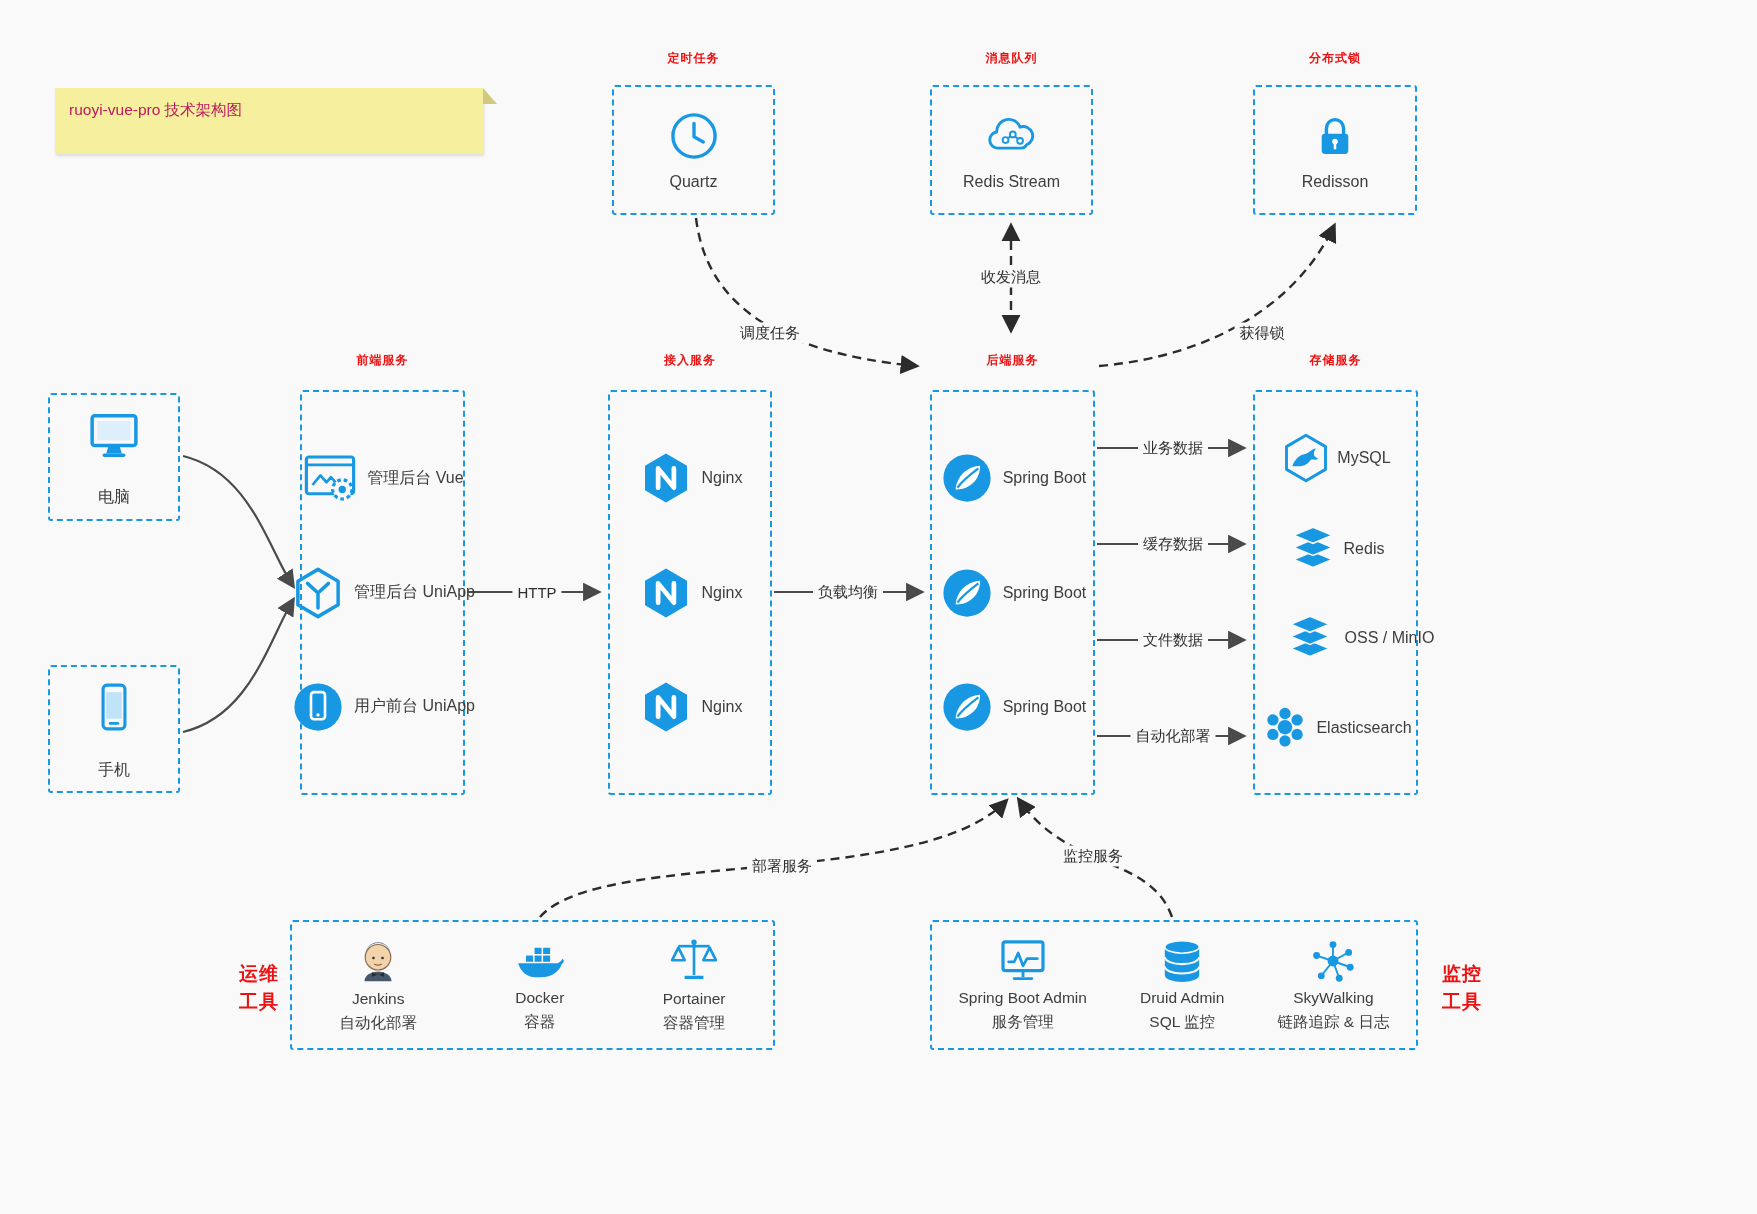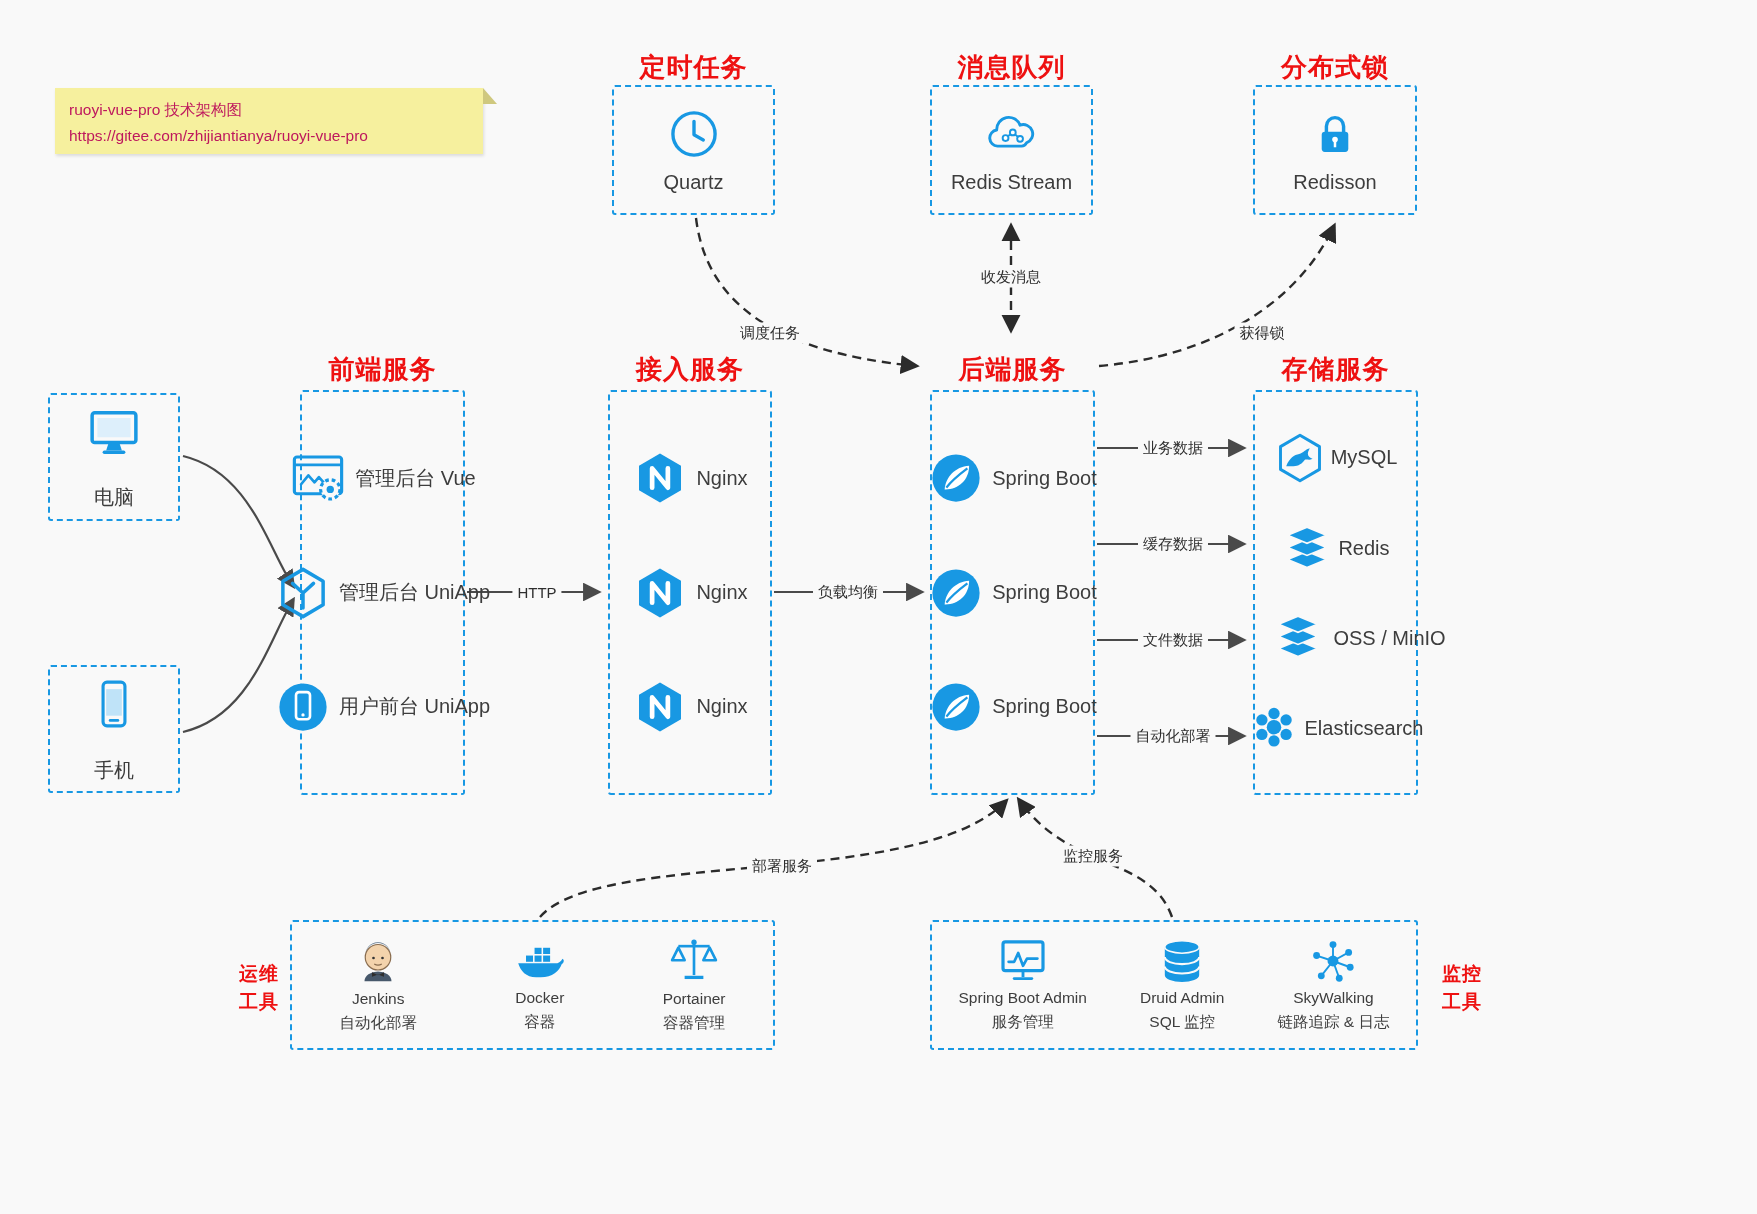--- a/index.html
+++ b/index.html
@@ -9,24 +9,24 @@
   .note{position:absolute;left:55px;top:88px;width:400px;height:48px;background:#f6f09e;
         padding:9px 14px;font-size:15.5px;line-height:1.65;color:#be185d;box-shadow:1px 2px 3px rgba(0,0,0,.12);}
   .note::after{content:"";position:absolute;right:-14px;top:0;width:0;height:0;
         border-bottom:16px solid #cfc87e;border-right:14px solid transparent;}
   .dbox{position:absolute;border:2px dashed #1898e3;border-radius:3px;box-sizing:border-box;
         display:flex;align-items:center;justify-content:center;}
   .top-box{top:85px;width:163px;height:130px;flex-direction:column;gap:10px;}
   .client-box{left:48px;width:132px;height:128px;flex-direction:column;gap:24px;}
   .col-box{top:390px;width:165px;height:405px;flex-direction:column;justify-content:space-evenly;}
   .bottom-box{top:920px;height:130px;flex-direction:row;justify-content:space-around;align-items:center;}
-  .col-title{position:absolute;color:#ee1111;font-weight:bold;font-size:26px;text-align:center;letter-spacing:1px;}
+  .col-title{position:absolute;color:#ee1111;font-weight:bold;font-size:12px;text-align:center;letter-spacing:1px;}
   .side-title{position:absolute;color:#ee1111;font-weight:bold;font-size:19px;text-align:center;line-height:1.45;letter-spacing:1px;}
   .node{display:flex;flex-direction:row;align-items:center;gap:8px;}
-  .node-label{font-size:20px;color:#3d3d3d;white-space:nowrap;}
+  .node-label{font-size:16px;color:#3d3d3d;white-space:nowrap;}
   .bnode{display:flex;flex-direction:column;align-items:center;gap:3px;}
   .bname,.bdesc{font-size:15.5px;color:#3d3d3d;white-space:nowrap;line-height:1.35;}
   .icon{display:flex;align-items:center;justify-content:center;}
   .icon svg{display:block;}
   .edge-label{position:absolute;transform:translate(-50%,-50%);background:#f9f9f9;
         padding:1px 5px;font-size:15px;color:#2e2e2e;white-space:nowrap;}
 </style>
 </head>
 <body>
 
@@ -55,21 +55,20 @@
       <path d="M 696 218 C 706 300, 770 352, 916 366" marker-end="url(#ah-dark)"></path>
       <path d="M 1011 226 V 330" marker-start="url(#ah-dark)" marker-end="url(#ah-dark)"></path>
       <path d="M 1099 366 C 1215 356, 1298 302, 1334 226" marker-end="url(#ah-dark)"></path>
       <path d="M 540 917 C 600 848, 920 890, 1006 801" marker-end="url(#ah-dark)"></path>
       <path d="M 1172 917 C 1150 855, 1070 872, 1019 800" marker-end="url(#ah-dark)"></path>
     </g>
   </svg>
 
   <div class="note">
     <div>ruoyi-vue-pro 技术架构图</div>
-    <div>https://gitee.com/zhijiantianya/ruoyi-vue-pro</div>
   </div>
 
   <div class="col-title" style="left:612px;top:50px;width:163px;">定时任务</div>
   <div class="col-title" style="left:930px;top:50px;width:163px;">消息队列</div>
   <div class="col-title" style="left:1253px;top:50px;width:164px;">分布式锁</div>
 
   <div class="dbox top-box" style="left:612px;">
     <span class="icon">
       <svg width="54" height="54" viewBox="0 0 64 64">
           <circle cx="32" cy="32" r="25" fill="none" stroke="#1898e3" stroke-width="4"></circle>

